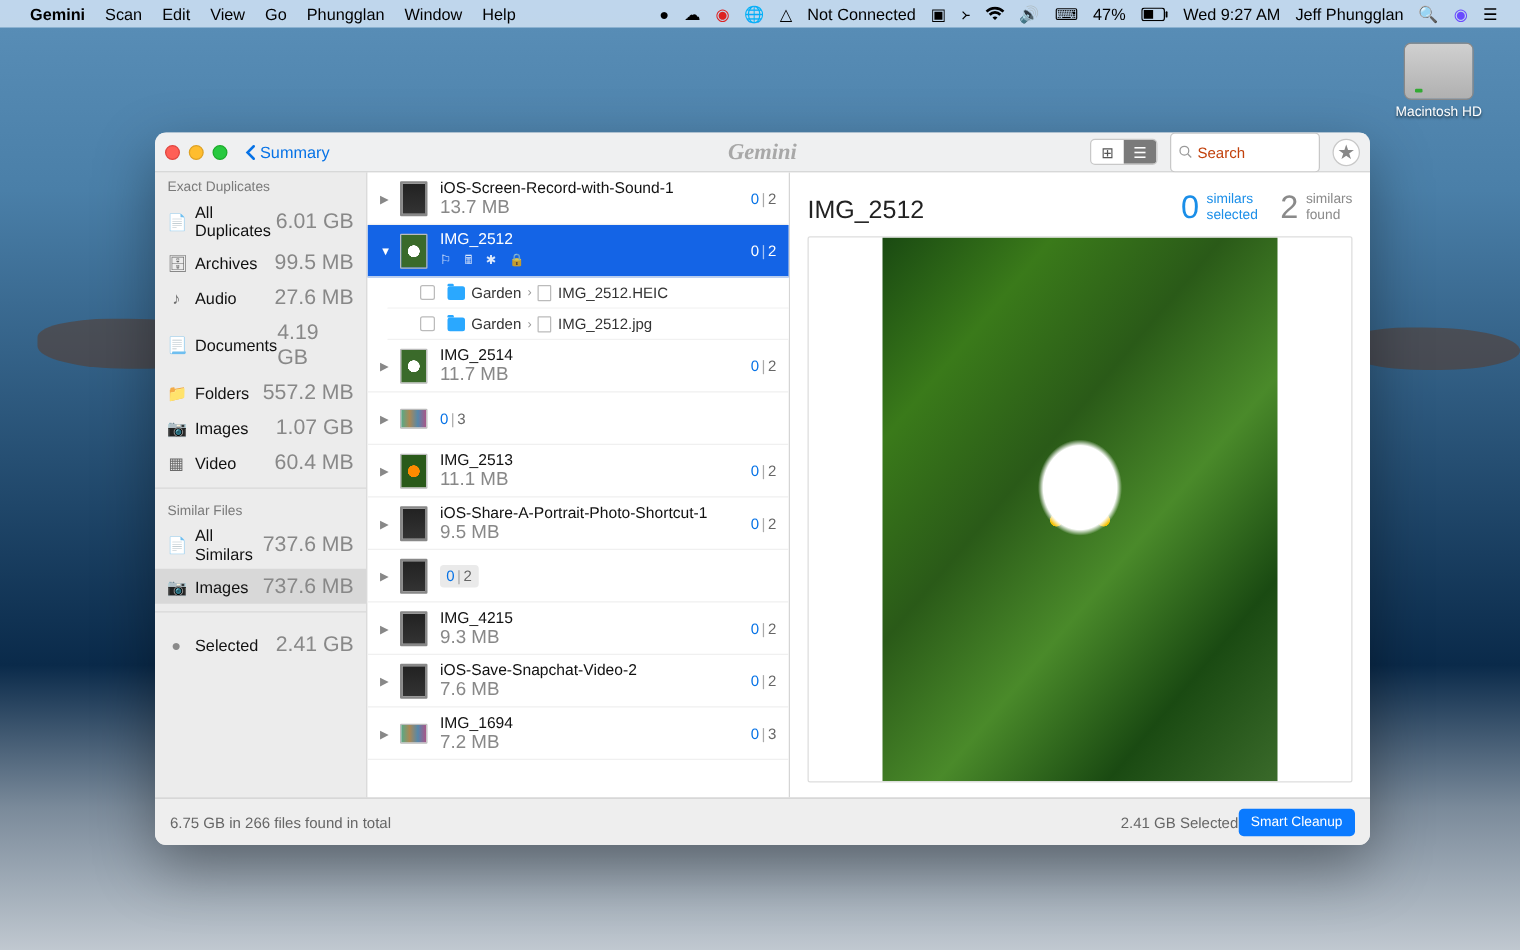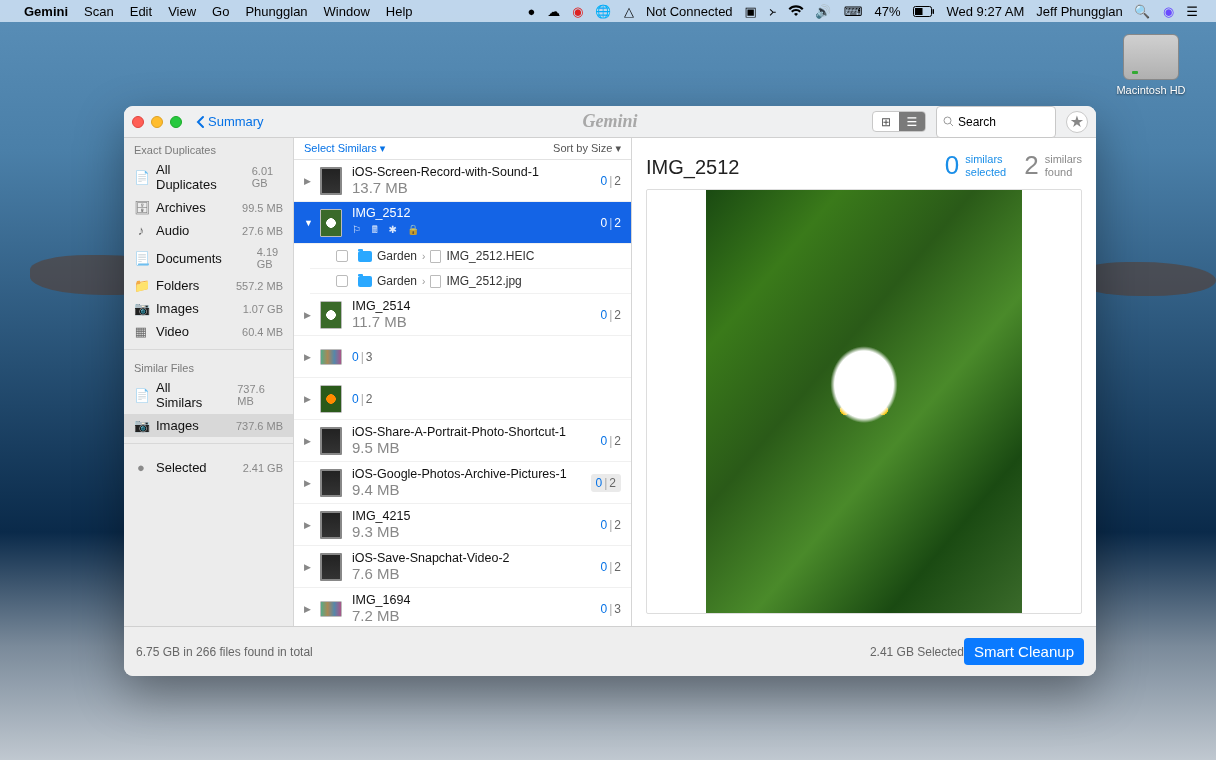--- a/index.html
+++ b/index.html
@@ -29,33 +29,33 @@
 .tl-close { background: #ff5f56; border: 0.5px solid #e0443e; }
 .tl-min   { background: #ffbd2e; border: 0.5px solid #dea123; }
 .tl-max   { background: #27c93f; border: 0.5px solid #1aab29; }
 .back-link { display: flex; align-items: center; color: #0672e6; font-size: 13px; cursor: pointer; }
 .back-link svg { margin-right: 2px; }
 .app-title { position: absolute; left: 50%; transform: translateX(-50%); font-family: Georgia, serif; font-style: italic; font-weight: 600; font-size: 18px; color: #a8a8a8; }
 .tb-right { margin-left: auto; display: flex; align-items: center; gap: 10px; }
 .seg { display: flex; border: 1px solid #c8c8c8; border-radius: 4px; height: 21px; overflow: hidden; background: #fff; }
 .seg .segb { width: 26px; display: flex; justify-content: center; align-items: center; font-size: 12px; color: #555; }
 .seg .segb.active { background: #7a7a7a; color: #fff; }
-.search-field { display: flex; align-items: center; width: 120px; height: 21px; border: 1px solid #c8c8c8; border-radius: 4px; background: #fff; padding: 15px 6px; font-size: 12px; color: #000000; }
+.search-field { display: flex; align-items: center; width: 120px; height: 21px; border: 1px solid #c8c8c8; border-radius: 4px; background: #fff; padding: 15px 6px; font-size: 12px; color: #c2410c; }
 .search-field svg { margin-right: 4px; }
 .star-btn { width: 22px; height: 22px; border: 1px solid #c8c8c8; border-radius: 50%; background: #fff; display: flex; align-items: center; justify-content: center; color: #888; }
 
 .body { flex: 1; display: flex; min-height: 0; }
 
 
 .sidebar { width: 170px; background: #ececec; border-right: 1px solid #d5d5d5; display: flex; flex-direction: column; font-size: 12px; }
 .sb-sect { padding: 6px 10px 2px; color: #7a7a7a; font-size: 11px; }
 .sb-item { display: flex; align-items: center; padding: 4px 10px; cursor: default; }
 .sb-item .ic { width: 14px; text-align: center; margin-right: 8px; color: #6a6a6a; font-size: 13px; }
 .sb-item .lbl { flex: 1; color: #111; font-size: 13px; }
-.sb-item .sz { color: #888; font-size: 11px; margin-left: 35px; }
+.sb-item .sz { color: #888; font-size: 17px; }
 .sb-item.sel { background: #d8d8d8; }
 .sb-div { border-top: 1px solid #d8d8d8; margin: 6px 0; }
 
 
 .center { width: 338px; background: #fff; border-right: 1px solid #d5d5d5; display: flex; flex-direction: column; }
 .list-head { height: 22px; border-bottom: 1px solid #e2e2e2; display: flex; align-items: center; justify-content: space-between; padding: 0 10px; font-size: 11px; }
 .list-head .ls { color: #0672e6; cursor: pointer; }
 .list-head .rs { color: #555; cursor: pointer; }
 .list-body { flex: 1; overflow-y: auto; }
 
@@ -96,24 +96,24 @@
 .pv-stats { display: flex; gap: 18px; }
 .stat { display: flex; align-items: center; gap: 6px; }
 .stat .num { font-size: 26px; font-weight: 300; }
 .stat .lbls { display: flex; flex-direction: column; font-size: 11px; line-height: 1.15; }
 .stat.blue { color: #1a8ee8; }
 .stat.grey { color: #8a8a8a; }
 .pv-frame { flex: 1; border: 1px solid #ddd; border-radius: 2px; display: flex; align-items: center; justify-content: center; overflow: hidden; }
 .pv-img { width: 316px; height: 100%; background: radial-gradient(ellipse 70px 80px at 50% 46%, #fff 0%, #fff 42%, rgba(255,255,255,0) 48%), radial-gradient(circle 18px at 50% 44%, #caa8f0 0%, #caa8f0 55%, rgba(0,0,0,0) 60%), radial-gradient(circle 8px at 44% 52%, #f4c000 0%, #f4c000 60%, rgba(0,0,0,0) 65%), radial-gradient(circle 8px at 56% 52%, #f4c000 0%, #f4c000 60%, rgba(0,0,0,0) 65%), linear-gradient(130deg, #1a4a12 0%, #3a7a1a 20%, #2a5a18 40%, #4a8a2a 60%, #1a4a12 80%, #3a6a2a 100%); }
 
 
-.footer { height: 50px; border-top: 1px solid #d0d0d0; background: #eeeeee; display: flex; align-items: center; padding: 0 12px; font-size: 12px; color: #666; }
+.footer { height: 38px; border-top: 1px solid #d0d0d0; background: #eeeeee; display: flex; align-items: center; padding: 0 12px; font-size: 12px; color: #666; }
 .footer .spacer { flex: 1; }
 .footer .sel-txt { }
-.smart-btn { background: #0a7aff; color: #fff; border: none; border-radius: 4px; padding: 5px 10px; font-size: 15px; cursor: pointer; }
+.smart-btn { background: #0a7aff; color: #fff; border: none; border-radius: 4px; padding: 5px 10px; font-size: 11px; cursor: pointer; }
 
 
 .land { position: absolute; background: #5a3a2a; border-radius: 40% 60% 50% 50%; opacity: 0.55; }
 </style>
 </head>
 <body>
 
 <div class="land" style="top:255px; left:30px; width:160px; height:40px;"></div>
 <div class="land" style="top:262px; right:0; width:140px; height:34px;"></div>
 
@@ -253,24 +253,20 @@
         </div>
       <div class="sb-div"></div>
       <div class="sb-item" style="margin-top:6px;">
         <span class="ic" style="color:#8a8a8a;">●</span>
         <span class="lbl">Selected</span>
         <span class="sz">2.41 GB</span>
       </div>
     </div>
 
     <div class="center">
-      <div class="list-head">
-        <span class="ls">Select Similars ▾</span>
-        <span class="rs">Sort by Size ▾</span>
-      </div>
       <div class="list-body" id="list-body">
           <div class="row">
             <span class="disc">▶</span>
             <div class="thumb tb-phone"></div>
             <div class="txt">
               <div class="name">iOS-Screen-Record-with-Sound-1</div>
               <div class="size">13.7 MB</div>
             </div>
             <div class="cnt"><span class="a">0</span><span class="d">|</span><span class="b">2</span></div>
           </div>
@@ -309,38 +305,38 @@
             <div class="cnt"><span class="a">0</span><span class="d">|</span><span class="b">2</span></div>
           </div>
           <div class="row">
             <span class="disc">▶</span>
             <div class="thumb tb-band"></div>
             <div class="cnt"><span class="a">0</span><span class="d">|</span><span class="b">3</span></div>
           </div>
           <div class="row">
             <span class="disc">▶</span>
             <div class="thumb tb-orange"></div>
+            <div class="txt">
+              <div class="name">IMG_2513</div>
+              <div class="size">11.1 MB</div>
+            </div>
             <div class="cnt"><span class="a">0</span><span class="d">|</span><span class="b">2</span></div>
           </div>
           <div class="row">
             <span class="disc">▶</span>
             <div class="thumb tb-phone"></div>
             <div class="txt">
               <div class="name">iOS-Share-A-Portrait-Photo-Shortcut-1</div>
               <div class="size">9.5 MB</div>
             </div>
             <div class="cnt"><span class="a">0</span><span class="d">|</span><span class="b">2</span></div>
           </div>
           <div class="row">
             <span class="disc">▶</span>
             <div class="thumb tb-phone"></div>
-            <div class="txt">
-              <div class="name">iOS-Google-Photos-Archive-Pictures-1</div>
-              <div class="size">9.4 MB</div>
-            </div>
             <div class="cnt boxed"><span class="a">0</span><span class="d">|</span><span class="b">2</span></div>
           </div>
           <div class="row">
             <span class="disc">▶</span>
             <div class="thumb tb-phone"></div>
             <div class="txt">
               <div class="name">IMG_4215</div>
               <div class="size">9.3 MB</div>
             </div>
             <div class="cnt"><span class="a">0</span><span class="d">|</span><span class="b">2</span></div>

